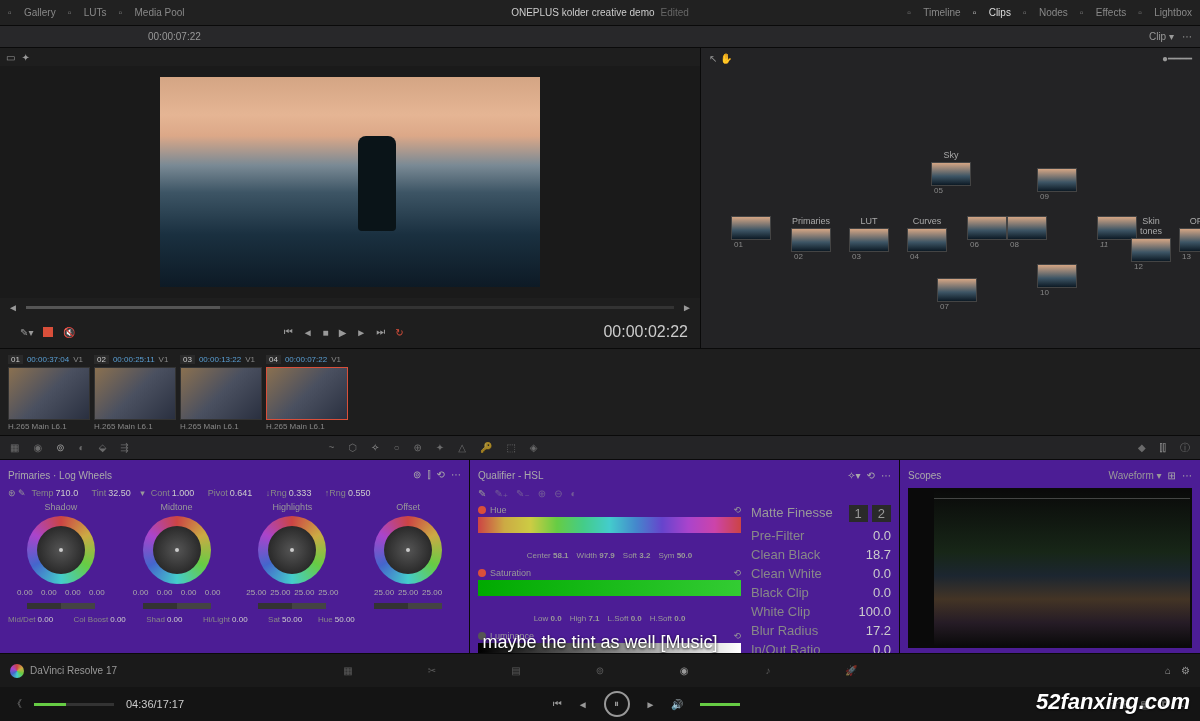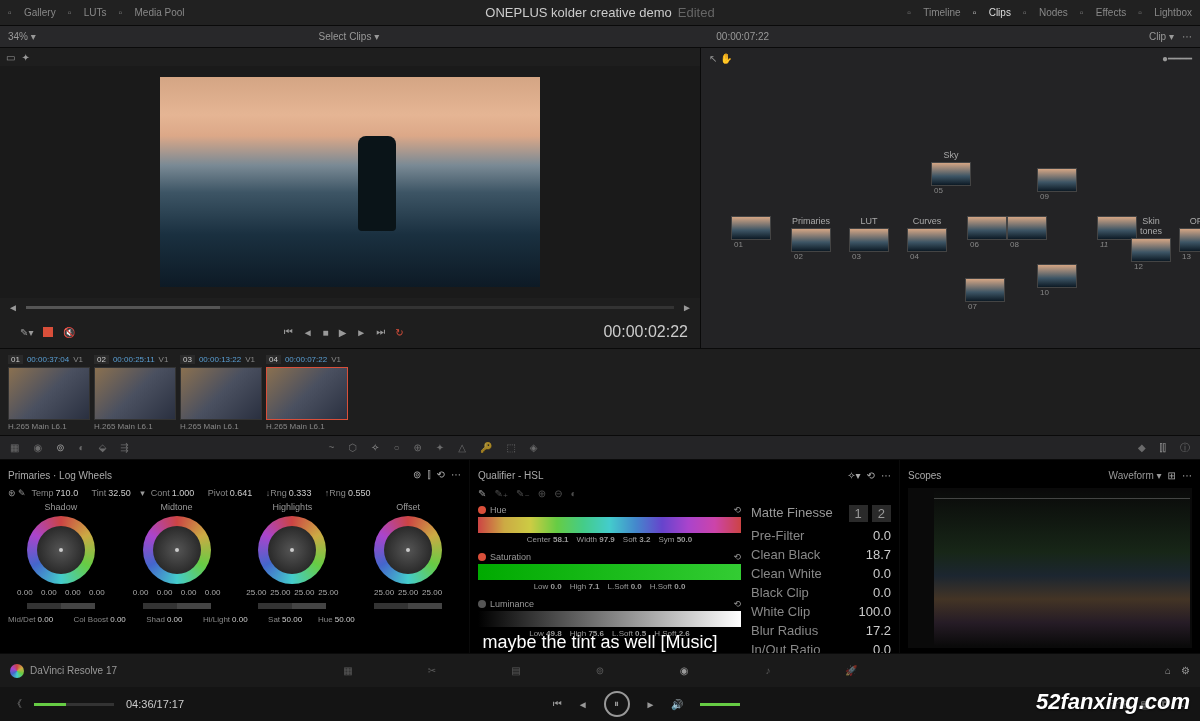--- a/index.html
+++ b/index.html
@@ -1,19 +1,19 @@
 <!DOCTYPE html>
 <html><head>
 <meta charset="utf-8">
 <style>
 *{margin:0;padding:0;box-sizing:border-box;font-family:Arial,sans-serif;user-select:none}
 body{background:#1a1a1a;color:#999;font-size:10px;width:1200px;height:721px;overflow:hidden;position:relative}
 .topbar{height:26px;background:#212121;display:flex;align-items:center;padding:0 8px;border-bottom:1px solid #0a0a0a}
 .topbar-left{display:flex;gap:12px;flex:1}
-.topbar-center{flex:1;text-align:center;color:#ccc;font-size:13px}
+.topbar-center{flex:1;text-align:center;color:#ccc;font-size:10px}
 .topbar-center .edited{color:#666;margin-left:6px}
 .topbar-right{display:flex;gap:12px;justify-content:flex-end;flex:1}
 .tab-btn{display:flex;align-items:center;gap:4px;color:#888;cursor:pointer;font-size:10px}
 .tab-btn.active{color:#ddd}
 .ico{width:12px;height:12px;display:inline-block}
 .subbar{height:22px;background:#28282a;display:flex;align-items:center;padding:0 8px;border-bottom:1px solid #0a0a0a;font-size:10px}
 .subbar-l{width:48%}
 .subbar-r{flex:1;display:flex;align-items:center;gap:8px}
 .dropdown{color:#999;cursor:pointer}
 .row2{display:flex;height:300px}
@@ -44,21 +44,21 @@
 .clip-hdr{display:flex;gap:4px;font-size:8px;align-items:center;height:12px}
 .clip-num{background:#2a2a2a;padding:0 3px;color:#ccc}
 .clip-tc{color:#5a9fd4}
 .clip-trk{color:#888}
 .clip-img{flex:1;background:linear-gradient(135deg,#8a7050 0%,#4a5060 50%,#2a3040 100%);border:1px solid #333;margin:2px 0}
 .clip-img.sel{border:1px solid #d94f3a}
 .clip-ftr{font-size:8px;color:#888}
 .tool-row{height:24px;background:#242426;display:flex;align-items:center;padding:0 10px;gap:14px;border-bottom:1px solid #0a0a0a}
 .tool-row svg,.tool-row span{cursor:pointer;opacity:0.6}
 .tool-row .active{opacity:1}
-.panels{display:flex;height:210px;background:#000000}
+.panels{display:flex;height:210px;background:#4c1d95}
 .panel-prim{width:470px;padding:6px 8px;border-right:1px solid #0a0a0a}
 .panel-qual{width:430px;padding:6px 8px;border-right:1px solid #0a0a0a}
 .panel-scope{flex:1;padding:6px 8px}
 .panel-hdr{display:flex;justify-content:space-between;align-items:center;height:18px;font-size:10px;color:#aaa;margin-bottom:4px}
 .panel-icons{display:flex;gap:6px}
 .param-row{display:flex;gap:6px;align-items:center;font-size:9px;margin-bottom:4px;flex-wrap:wrap}
 .param{display:flex;gap:2px;}
 .param-lbl{color:#888}
 .param-val{color:#ccc;min-width:30px}
 .wheels{display:flex;gap:10px;justify-content:space-between}
@@ -73,21 +73,21 @@
 .bottom-params{display:flex;gap:6px;margin-top:6px;font-size:8px}
 .qual-tabs{display:flex;gap:8px;margin-bottom:6px}
 .qual-tabs span{cursor:pointer;opacity:0.5}
 .qual-tabs .active{opacity:1}
 .hue-row{margin-bottom:8px}
 .hue-lbl{display:flex;align-items:center;gap:4px;font-size:9px;margin-bottom:2px}
 .hue-lbl .toggle{width:8px;height:8px;border-radius:50%;background:#d94f3a}
 .hue-bar{height:16px;background:linear-gradient(90deg,#c44,#ca4,#cc4,#6c4,#4c8,#4cc,#48c,#64c,#a4c,#c4a,#c44);position:relative}
 .hue-bar.sat{background:linear-gradient(90deg,#0a0,#3c3)}
 .hue-bar.lum{background:linear-gradient(90deg,#000,#fff)}
-.hue-params{display:flex;gap:8px;justify-content:center;font-size:8px;margin-top:2px}
+.hue-params{display:flex;gap:8px;justify-content:center;font-size:8px;margin-top:18px}
 .matte-panel{font-size:13px}
 .matte-hdr{display:flex;justify-content:space-between;margin-bottom:4px}
 .matte-tabs{display:flex;gap:4px}
 .matte-tabs span{padding:1px 6px;background:#2a2a2a;cursor:pointer}
 .matte-row{display:flex;justify-content:space-between;padding:2px 0;color:#888}
 .matte-row .val{color:#ccc}
 .scope-area{height:160px;background:#0a0a0a;position:relative;margin-top:4px}
 .scope-axis{position:absolute;left:0;top:0;bottom:0;width:24px;display:flex;flex-direction:column;justify-content:space-between;font-size:8px;color:#666;padding:2px}
 .scope-axis span{text-align:right}
 .scope-wave{position:absolute;left:26px;right:2px;top:2px;bottom:2px;background:linear-gradient(180deg,transparent 0%,rgba(100,200,100,0.15) 40%,rgba(100,150,200,0.2) 55%,rgba(200,150,100,0.3) 70%,rgba(150,100,150,0.2) 85%,transparent 100%)}
@@ -127,24 +127,20 @@
   <div class="topbar-right" id="topbar-right">
       <div class="tab-btn"><span class="ico">▫</span>Timeline</div>
       <div class="tab-btn active"><span class="ico">▫</span>Clips</div>
       <div class="tab-btn"><span class="ico">▫</span>Nodes</div>
       <div class="tab-btn"><span class="ico">▫</span>Effects</div>
       <div class="tab-btn"><span class="ico">▫</span>Lightbox</div>
     </div>
 </div>
 
 <div class="subbar">
-  <div class="subbar-l">
-    <span class="dropdown"><span>34%</span> ▾</span>
-    <span style="margin-left:280px" class="dropdown"><span>Select Clips</span> ▾</span>
-  </div>
   <div class="subbar-r">
     <span style="margin-left:140px">00:00:07:22</span>
     <span style="margin-left:auto" class="dropdown"><span>Clip</span> ▾</span>
     <span>⋯</span>
   </div>
 </div>
 
 <div class="row2">
   <div class="viewer">
     <div class="view-toolbar">
@@ -210,21 +206,21 @@
           <div class="node-lbl">Sky</div>
           <div class="node-box">
             <span class="node-num">05</span>
           </div>
         </div>
         <div class="node" style="left: 266px; top: 148px;">
           <div class="node-box">
             <span class="node-num">06</span>
           </div>
         </div>
-        <div class="node" style="left: 236px; top: 210px; margin-left: 28px;">
+        <div class="node" style="left: 236px; top: 210px;">
           <div class="node-box">
             <span class="node-num">07</span>
           </div>
         </div>
         <div class="node" style="left: 306px; top: 148px;">
           <div class="node-box">
             <span class="node-num">08</span>
           </div>
         </div>
         <div class="node" style="left: 336px; top: 100px;">

